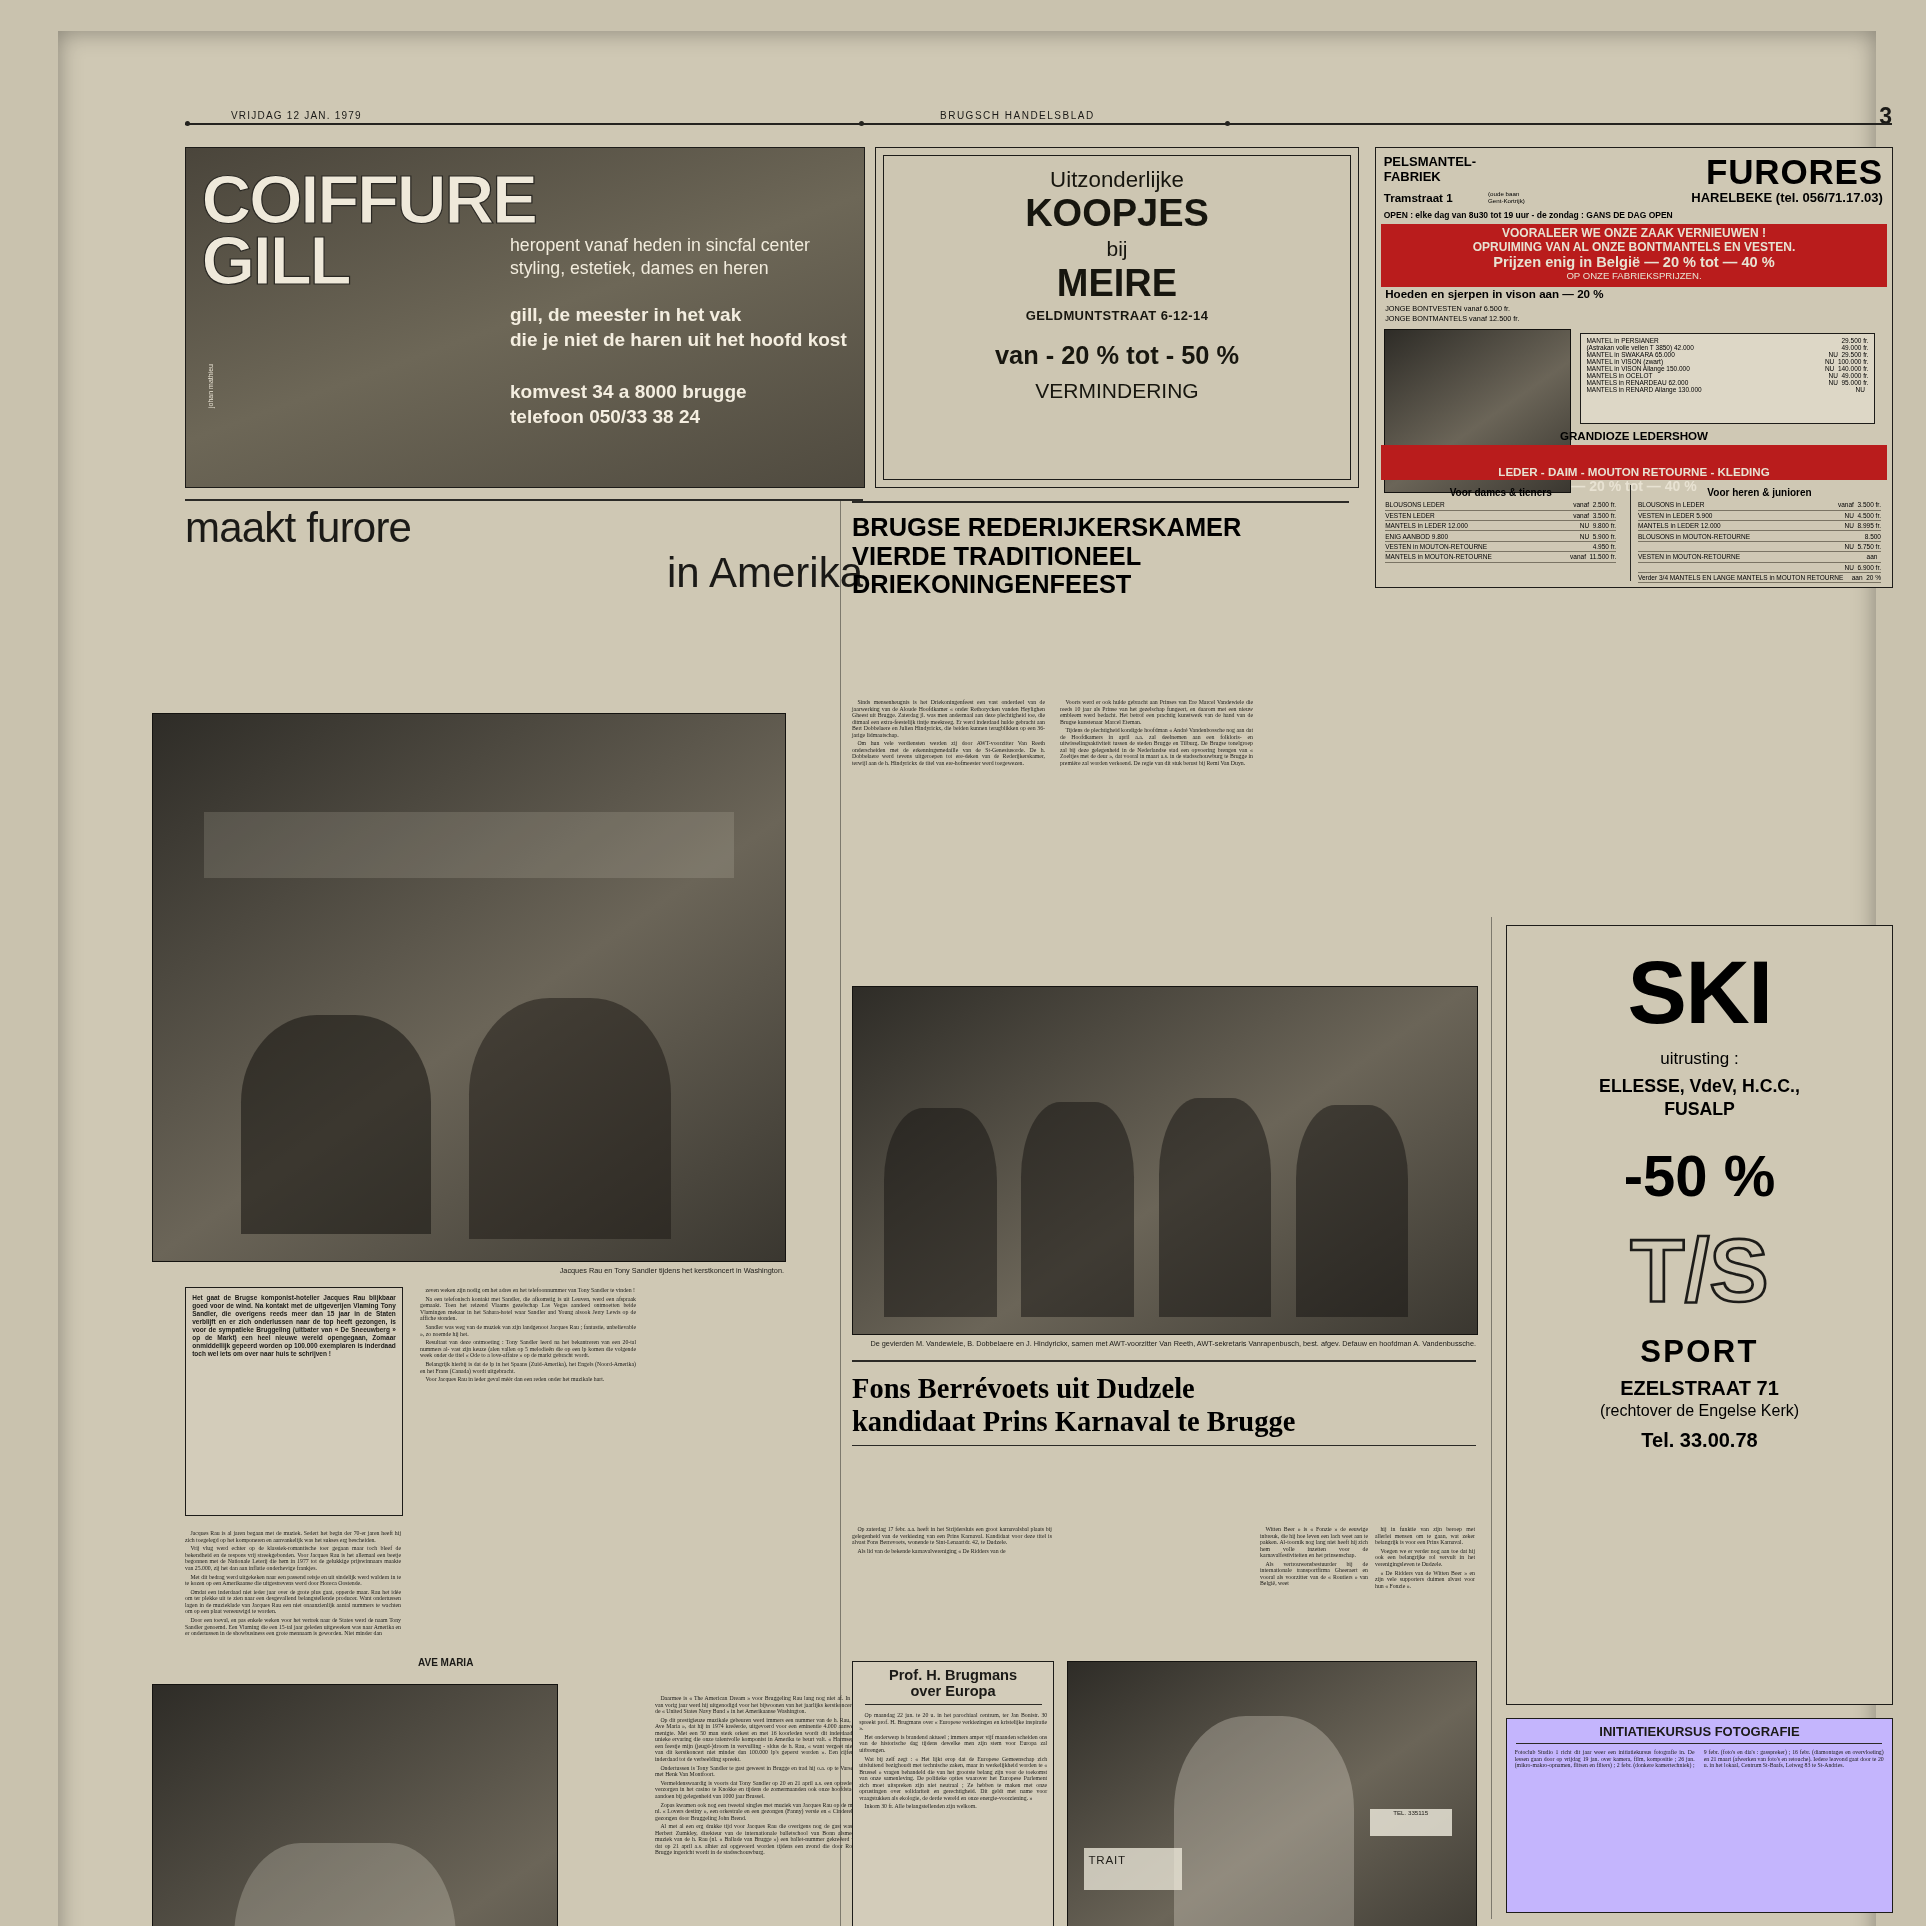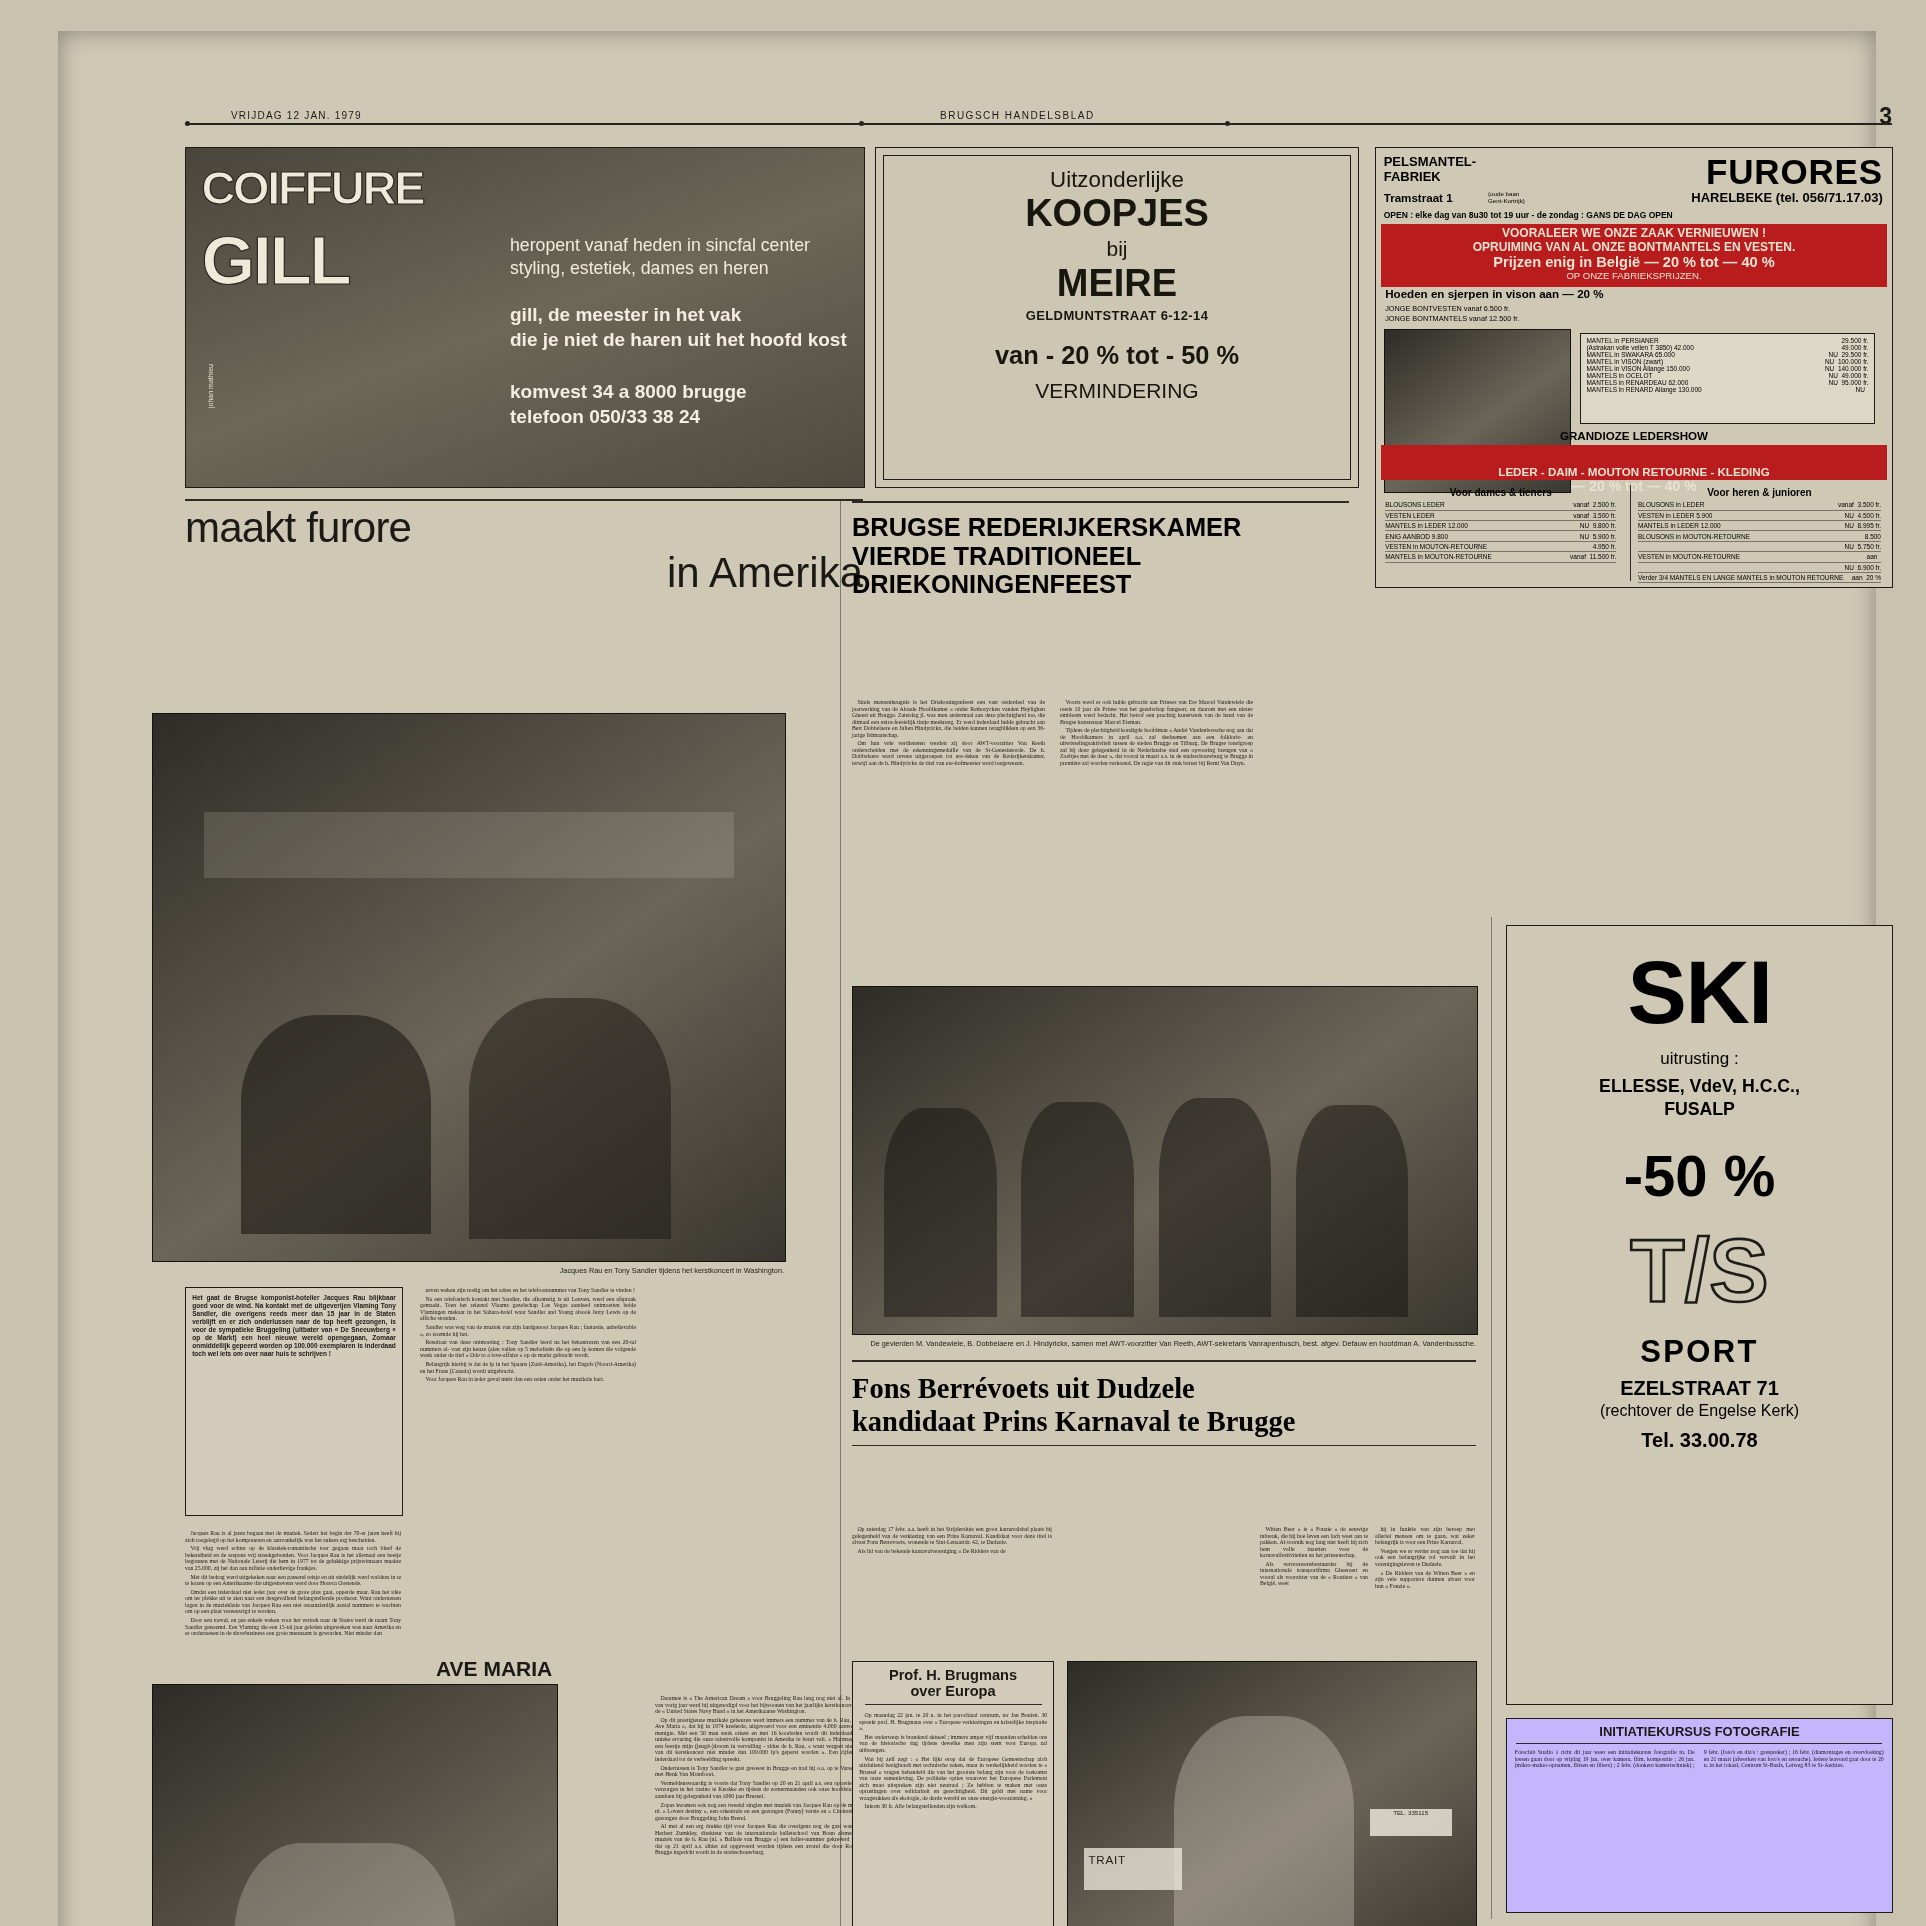--- a/index.html
+++ b/index.html
@@ -30,21 +30,21 @@
   #masthead .mh-page { position:absolute; right:0; top:-3.1px; font-size:23px; font-weight:bold; font-family:"Liberation Sans", sans-serif; }
   #masthead .mh-line { position:absolute; left:0; top:17px; width:1707px; height:1.5px; background:#24231f; }
   #masthead .mh-dot { position:absolute; width:5.4px; height:5.4px; background:#24231f; border-radius:50%; top:15px; }
 
   
   .box { position:absolute; border:1.2px solid #1d1c19; background:#d5cfbd; }
   .box2 { position:absolute; border:1.9px solid #1d1c19; background:#d5cfbd; }
 
   
   #coiffure { left:127px; top:116px; width:678px; height:339px; }
-  #coiffure .cg-title { position:absolute; left:15.4px; top:11.6px; font-family:"Liberation Sans", sans-serif; font-weight:bold; font-size:47px; letter-spacing:-2.3px; color:#efe9da; -webkit-text-stroke:1.2px #2a2823; }
+  #coiffure .cg-title { position:absolute; left:15.4px; top:11.6px; font-family:"Liberation Sans", sans-serif; font-weight:bold; font-size:69px; letter-spacing:-2.3px; color:#efe9da; -webkit-text-stroke:1.2px #2a2823; }
   #coiffure .cg-title2 { position:absolute; left:15.4px; top:73px; font-family:"Liberation Sans", sans-serif; font-weight:bold; font-size:69px; letter-spacing:-2.3px; color:#efe9da; -webkit-text-stroke:1.2px #2a2823; }
   #coiffure .cg-r { position:absolute; left:324px; font-family:"Liberation Sans", sans-serif; font-size:17.7px; color:#f2ecdd; }
   #coiffure .cg-b { position:absolute; left:324px; font-family:"Liberation Sans", sans-serif; font-size:19px; font-weight:bold; color:#f4eee0; }
   #coiffure .cg-vert { position:absolute; left:21px; top:216px; font-size:7px; writing-mode:vertical-rl; transform:rotate(180deg); color:#e9e3d4; font-family:"Liberation Sans", sans-serif; }
 
   
   #koopjes { left:817px; top:116px; width:482px; height:339px; border:1.9px solid #1d1c19; }
   #koopjes .k-in { position:absolute; left:7px; top:7px; right:7px; bottom:7px; border:1.5px solid #1d1c19; }
   #koopjes .kc { position:absolute; width:100%; text-align:center; font-family:"Liberation Sans", sans-serif; color:#17160f; }
 
@@ -311,21 +311,21 @@
         <p>Voor Jacques Rau in ieder geval méér dan een reden onder het muzikale hart.</p>
       </div>
     <div class="col tiny txt" id="brug-c3" style="left:597px;top:1664px;width:208px;">
         <p>Daarmee is « The American Dream » voor Bruggeling Rau lang nog niet af. In sept. van vorig jaar werd hij uitgenodigd voor het bijwoonen van het jaarlijks kerstkoncert van de « United States Navy Band » in het Amerikaanse Washington.</p>
         <p>Op dit prestigieuze muzikale gebeuren werd immers een nummer van de h. Rau, nl. « Ave Maria », dat hij in 1974 kreëerde, uitgevoerd voor een eminentie 4.000 aanwezige menigte. Met een 50 man sterk orkest en met 16 koorleden wordt dit inderdaad een unieke ervaring die onze talentvolle komponist in Amerika te beurt valt. « Harmsegling een feestje mijn (jeugd-)droom in vervulling - sldus de h. Rau, « want vergeet niet dat van dit kerstkoncert niet minder dan 100.000 lp's geperst worden ». Een cijfer dat inderdaad tot de verbeelding spreekt.</p>
         <p>Ondertussen is Tony Sandler te gast geweest in Brugge en trad hij o.a. op te Varsenare met Henk Van Montfoort.</p>
         <p>Vermeldenswaardig is voorts dat Tony Sandler op 20 en 21 april a.s. een optreden zal verzorgen in het casino te Knokke en tijdens de zomermaanden ook onze hoofdstad zal aandoen bij gelegenheid van 1000 jaar Brussel.</p>
         <p>Zopas kwamen ook nog een tweetal singles met muziek van Jacques Rau op de markt, nl. « Lovers destiny », een orkestrale en een gezongen (Fanny) versie en « Cinderella », gezongen door Bruggeling John Brend.</p>
         <p>Al met al een erg drukke tijd voor Jacques Rau die overigens nog de gast was van Herbert Zumkley, direkteur van de internationale balletschool van Bonn alsmee op muziek van de h. Rau (nl. « Ballade van Brugge ») een ballet-nummer gekreëerd werd dat op 21 april a.s. alhier zal opgevoerd worden tijdens een avond die door Rotary-Brugge ingericht wordt in de stadsschouwburg.</p>
       </div>
-    <div class="hdl txt" style="position:absolute;left:378px;top:1626px;width:216px;font-size:21px;">AVE MARIA</div>
+    <div class="hdl txt" style="position:absolute;left:360px;top:1626px;width:216px;font-size:10px;">AVE MARIA</div>
 
     <div class="col tiny txt" id="red-c1" style="left:794px;top:668px;width:193px;">
         <p>Sinds mensenheugnis is het Driekoningenfeest een vast onderdeel van de jaarwerking van de Aloude Hoofdkamer « onder Rethorycken vanden Heylighen Gheest uit Brugge. Zaterdag jl. was men andermaal aan deze plechtigheid toe, die ditmaal een extra-feestelijk tintje meekreeg. Er werd inderdaad hulde gebracht aan Bert Dobbelaere en Julien Hindyrickx, die beiden kunnen terugblikken op een 36-jarige lidmaatschap.</p>
         <p>Om hun vele verdiensten werden zij door AWT-voorzitter Van Reeth onderscheiden met de erkenningsmedaille van de St-Genesiusorde. De h. Dobbelaere werd tevens uitgeroepen tot ere-deken van de Rederijkerskamer, terwijl aan de h. Hindyrickx de titel van ere-hofmeester werd toegewezen.</p>
       </div>
     <div class="col tiny txt" id="red-c2" style="left:1002px;top:668px;width:193px;">
         <p>Voorts werd er ook hulde gebracht aan Prinses van Ere Marcel Vandewiele die reeds 10 jaar als Prinse van het gezelschap fungeert, en daarom met een nieuw embleem werd bedacht. Het betrof een prachtig kunstwerk van de hand van de Brugse kunstenaar Marcel Eteman.</p>
         <p>Tijdens de plechtigheid kondigde hoofdman « André Vandenbossche nog aan dat de Hoofdkamers in april a.a. zal deelnemen aan een folkloris- en uitwisselingsaktiviteit tussen de steden Brugge en Tilburg. De Brugse tonelgroep zal bij deze gelegenheid in de Nederlandse stad een opvoering brengen van « Zoeltjes met de deur », dat vooral in maart a.s. in de stadsschouwburg te Brugge in première zal worden verkoend. De regie van dit stuk berust bij Remi Van Duyn.</p>
       </div>
 

